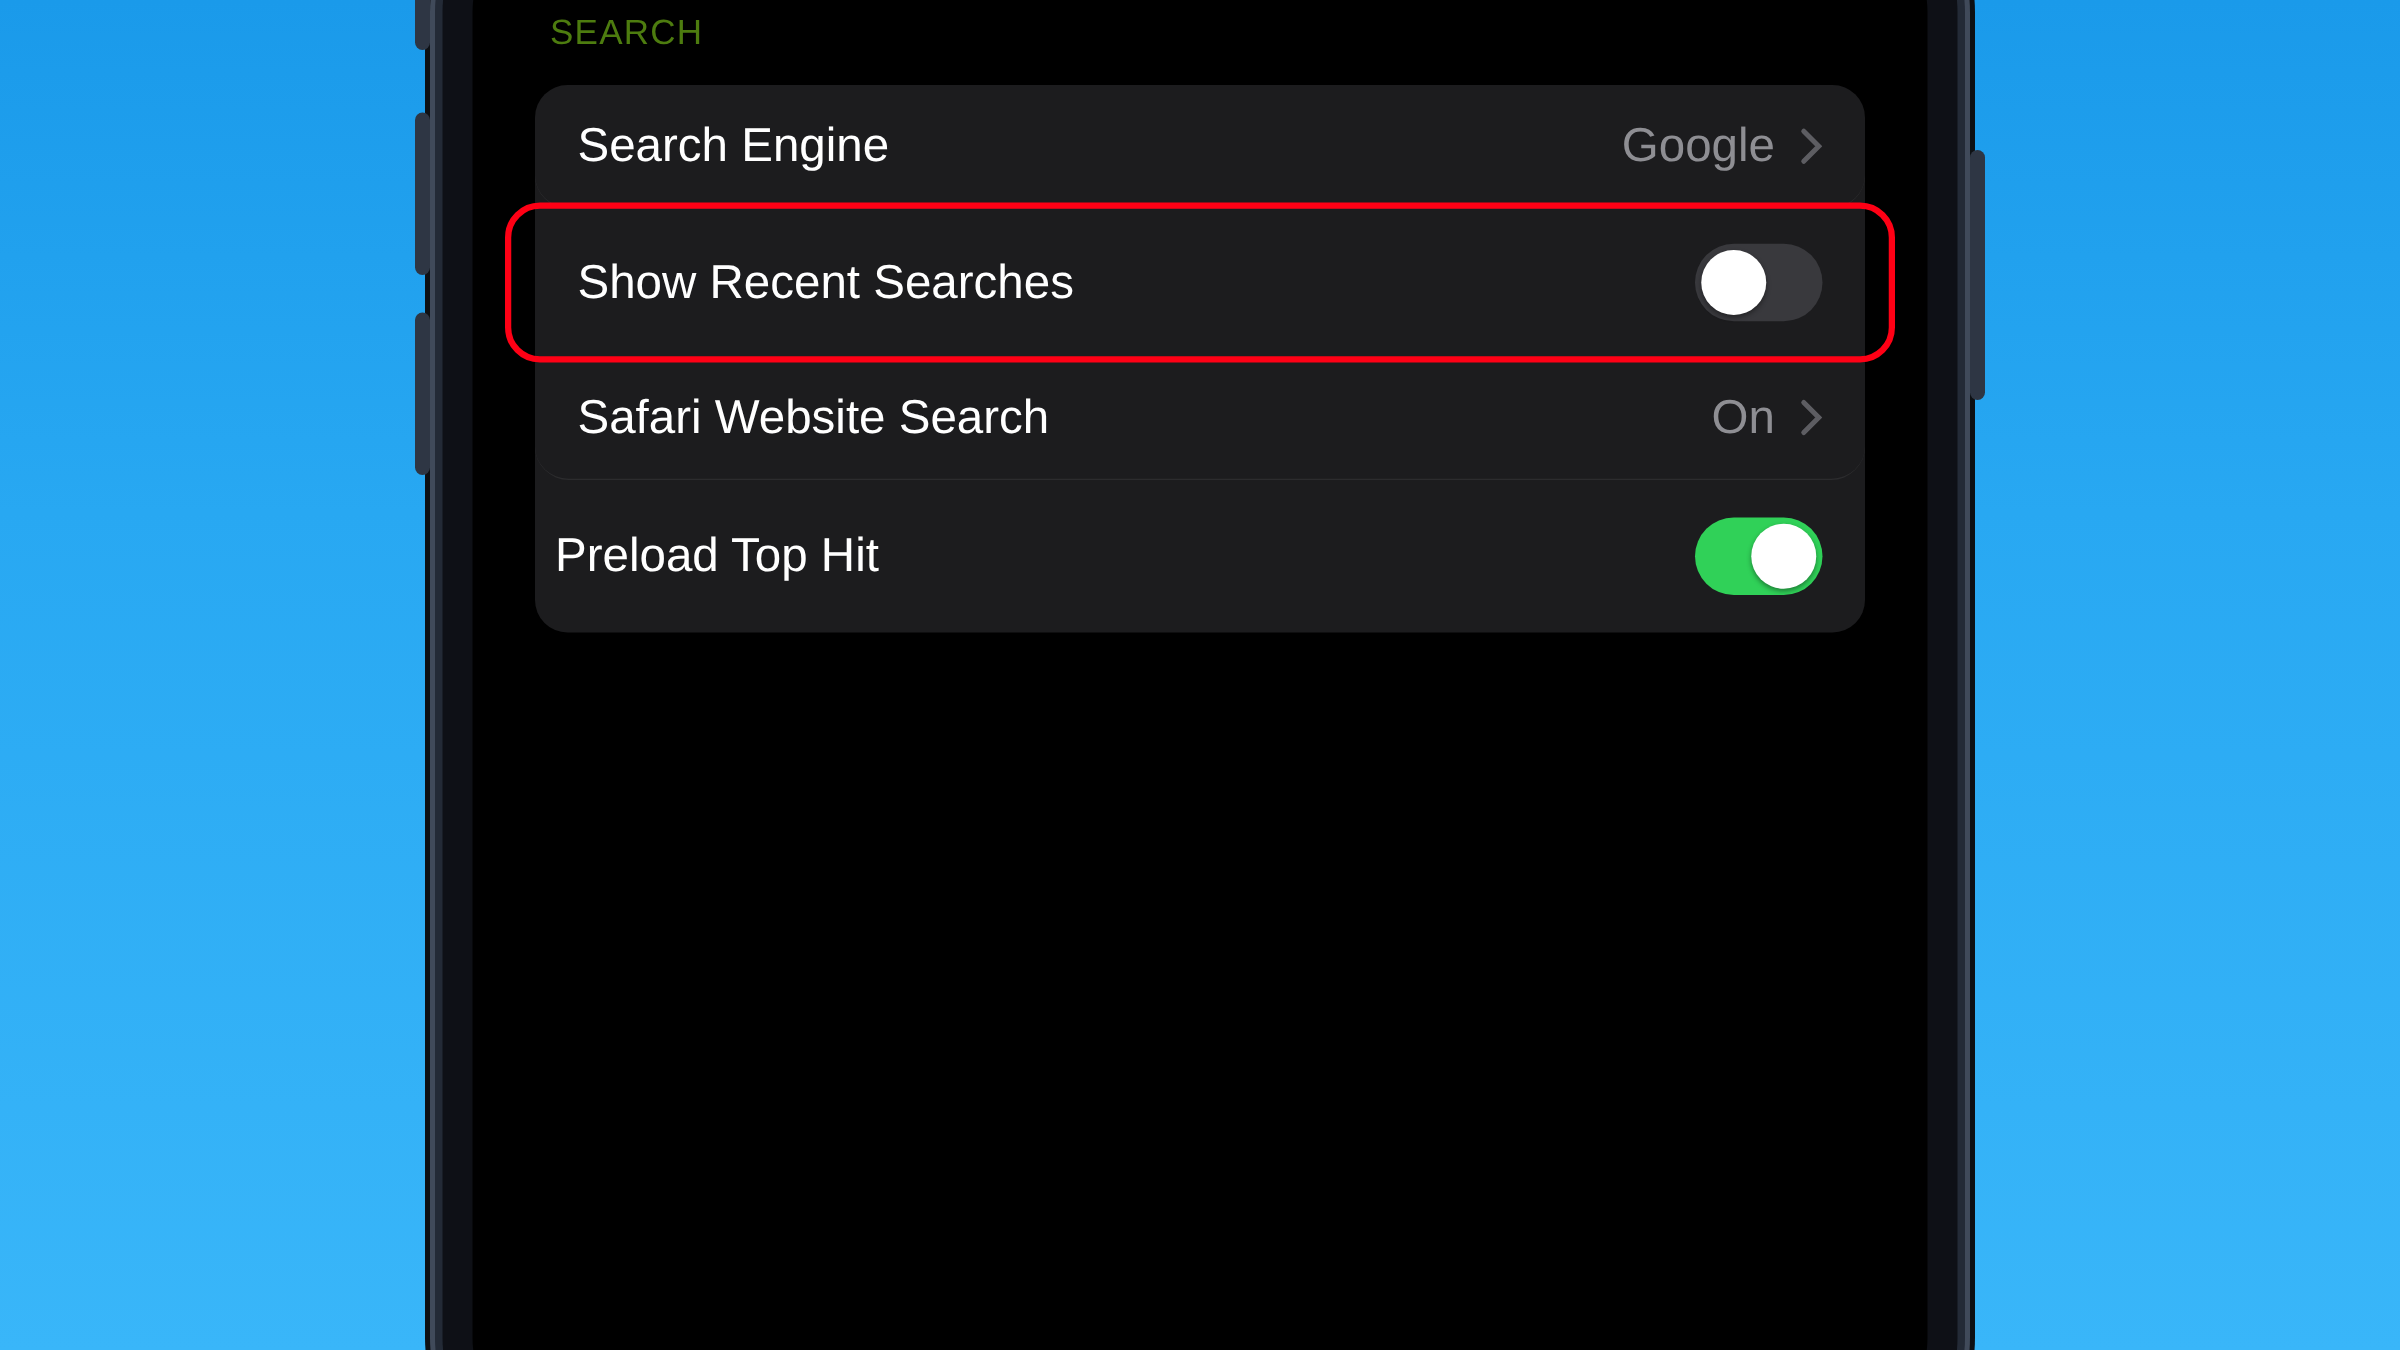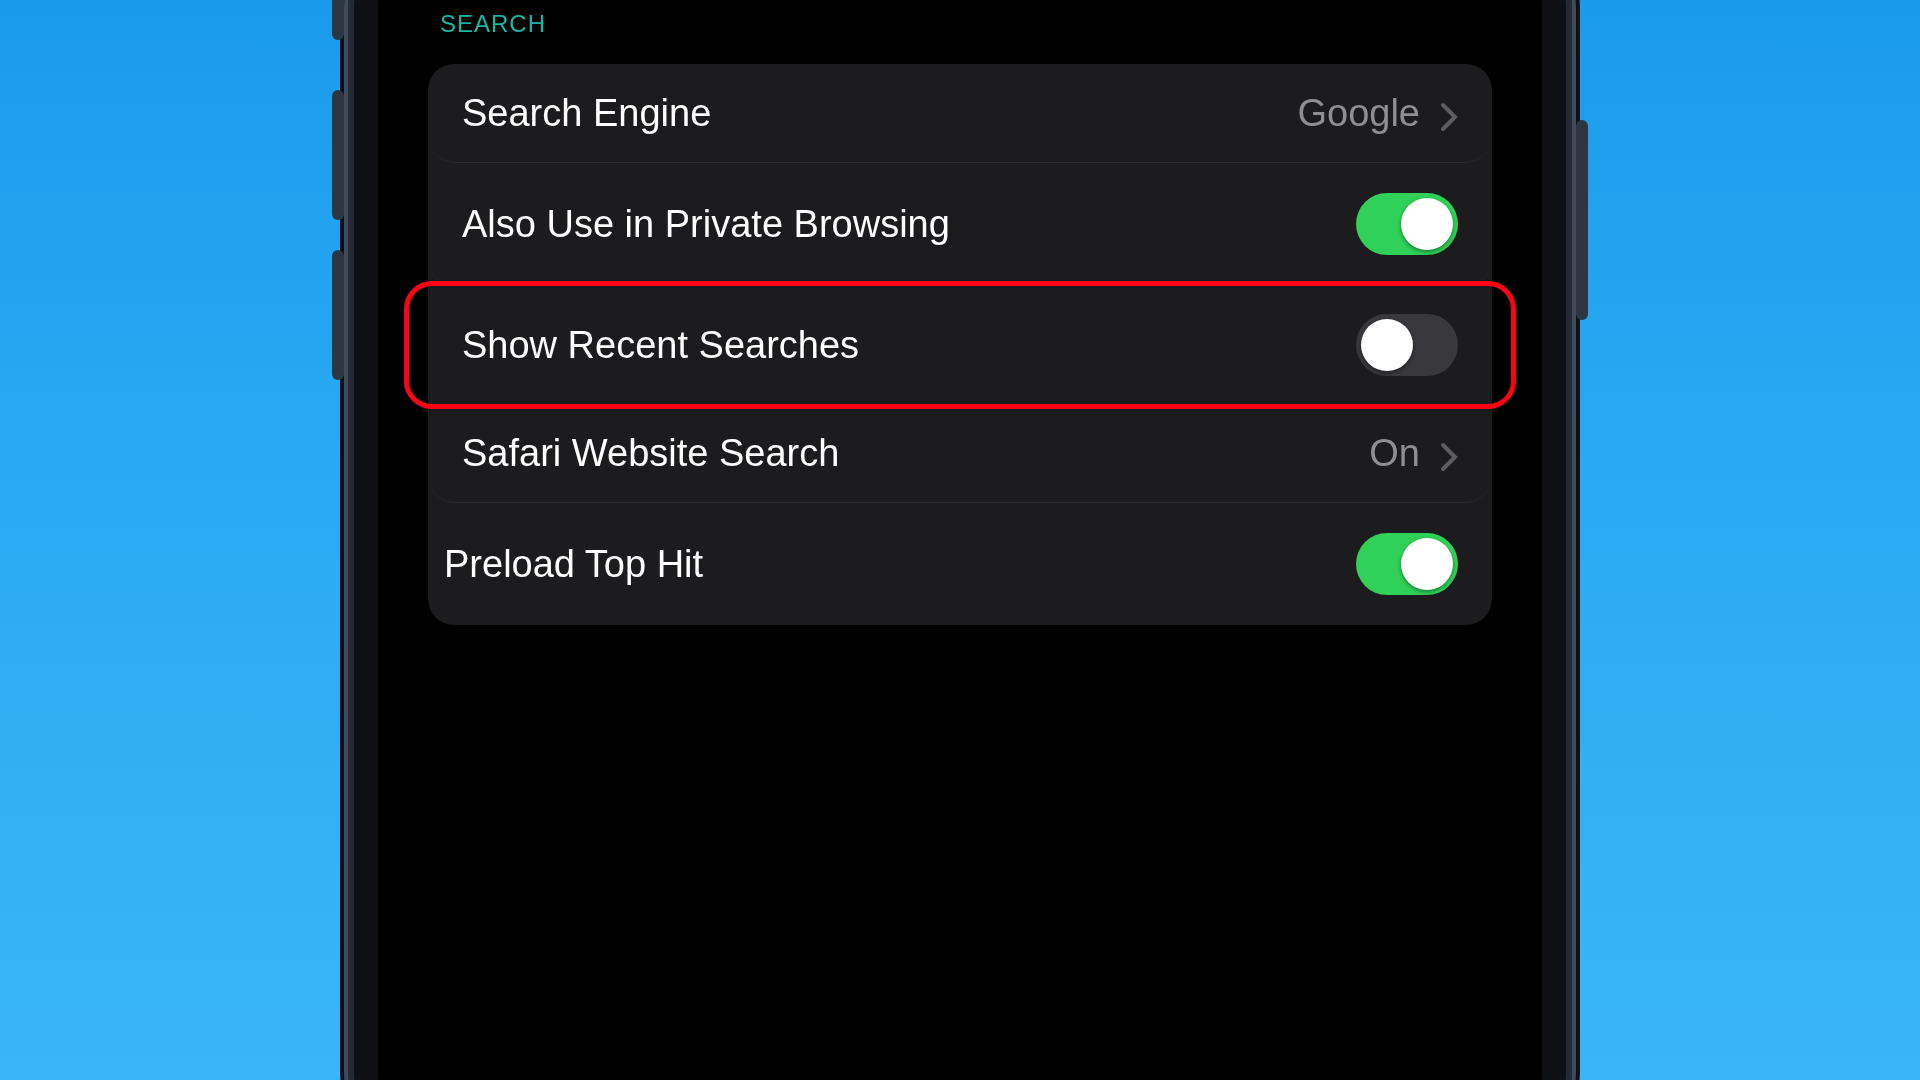--- a/index.html
+++ b/index.html
@@ -33,22 +33,22 @@
       position:absolute; inset:24px;
       background:#000;
       border-radius:86px;
       padding:86px 50px 0;
       color:#fff;
       overflow:hidden;
     }
 
     
     .section-header {
-      font-size:24px; letter-spacing:1px;
-      color:#14b8a6; padding:0 0 26px 12px;
+      font-size:28px; letter-spacing:1px;
+      color:#4d7c0f; padding:0 0 26px 12px;
       font-weight:400;
     }
 
     .group {
       background:#1c1c1e;
       border-radius:26px;
       overflow:visible;
       padding:0;
     }
     .row {
@@ -56,21 +56,21 @@
       font-size:38px; font-weight:400;
       color:#fff;
       padding:30px 34px;
       line-height:1;
       border-bottom:1px solid #2c2c2e;
       cursor:pointer;
       border-radius:27px;
     }
     .row:last-child { border-bottom:none;padding-left:16px; }
     .row .label {}
-    .row .tail { display:flex; align-items:flex-end; gap:20px; }
+    .row .tail { display:flex; align-items:center; gap:20px; }
     .tail .value { color:#8e8e93; font-size:38px; }
     .chevron { width:18px; height:30px; }
     .chevron svg { width:100%; height:100%; display:block; }
     .chevron path { stroke:#5d5d62; stroke-width:4; fill:none; stroke-linecap:round; }
 
     
     .switch { width:102px; height:62px; border-radius:62px; position:relative; }
     .switch .knob {
       position:absolute; top:5px; width:52px; height:52px;
       background:#fff; border-radius:50%;
@@ -108,26 +108,20 @@
         <span class="tail">
           <span class="value">Google</span>
           <span class="chevron">
               <svg viewBox="0 0 18 30">
                 <path d="M3 3 L15 15 L3 27"></path>
               </svg>
             </span>
         </span>
       </div>
 
-      <div class="row">
-        <span class="label">Also Use in Private Browsing</span>
-        <span class="switch on">
-            <span class="knob"></span>
-          </span>
-      </div>
 
 
 
       <div class="row highlight">
         <span class="label">Show Recent Searches</span>
         <span class="switch off">
             <span class="knob"></span>
           </span>
       </div>
 

